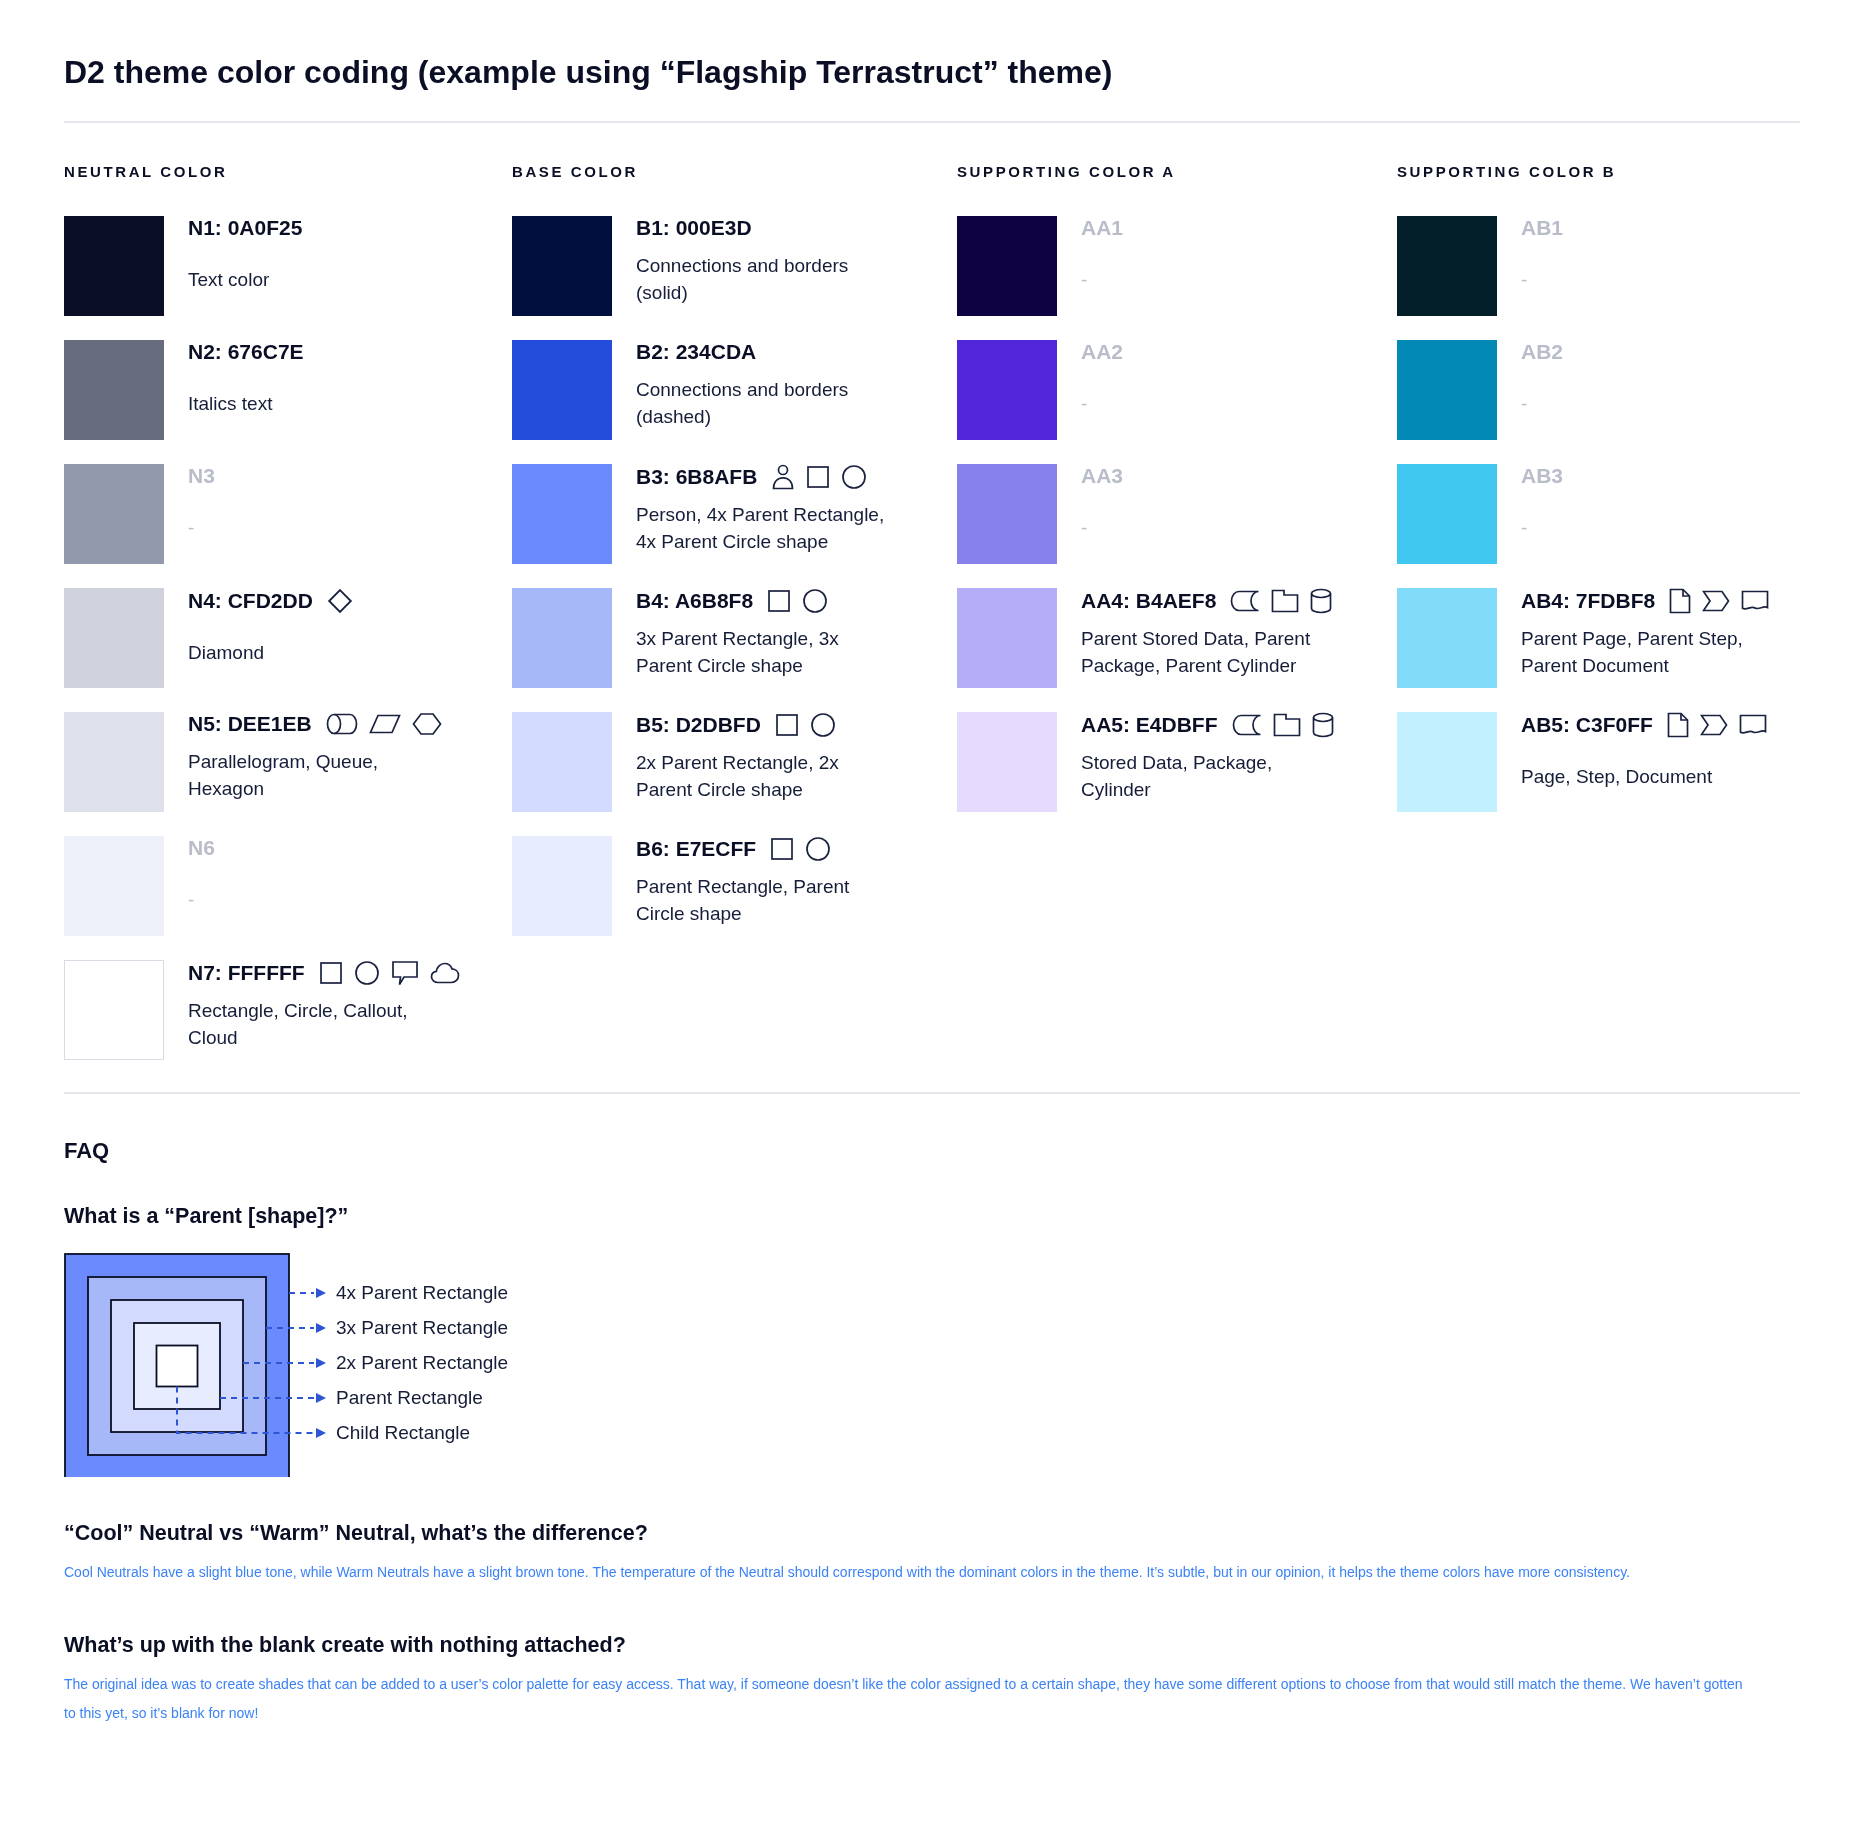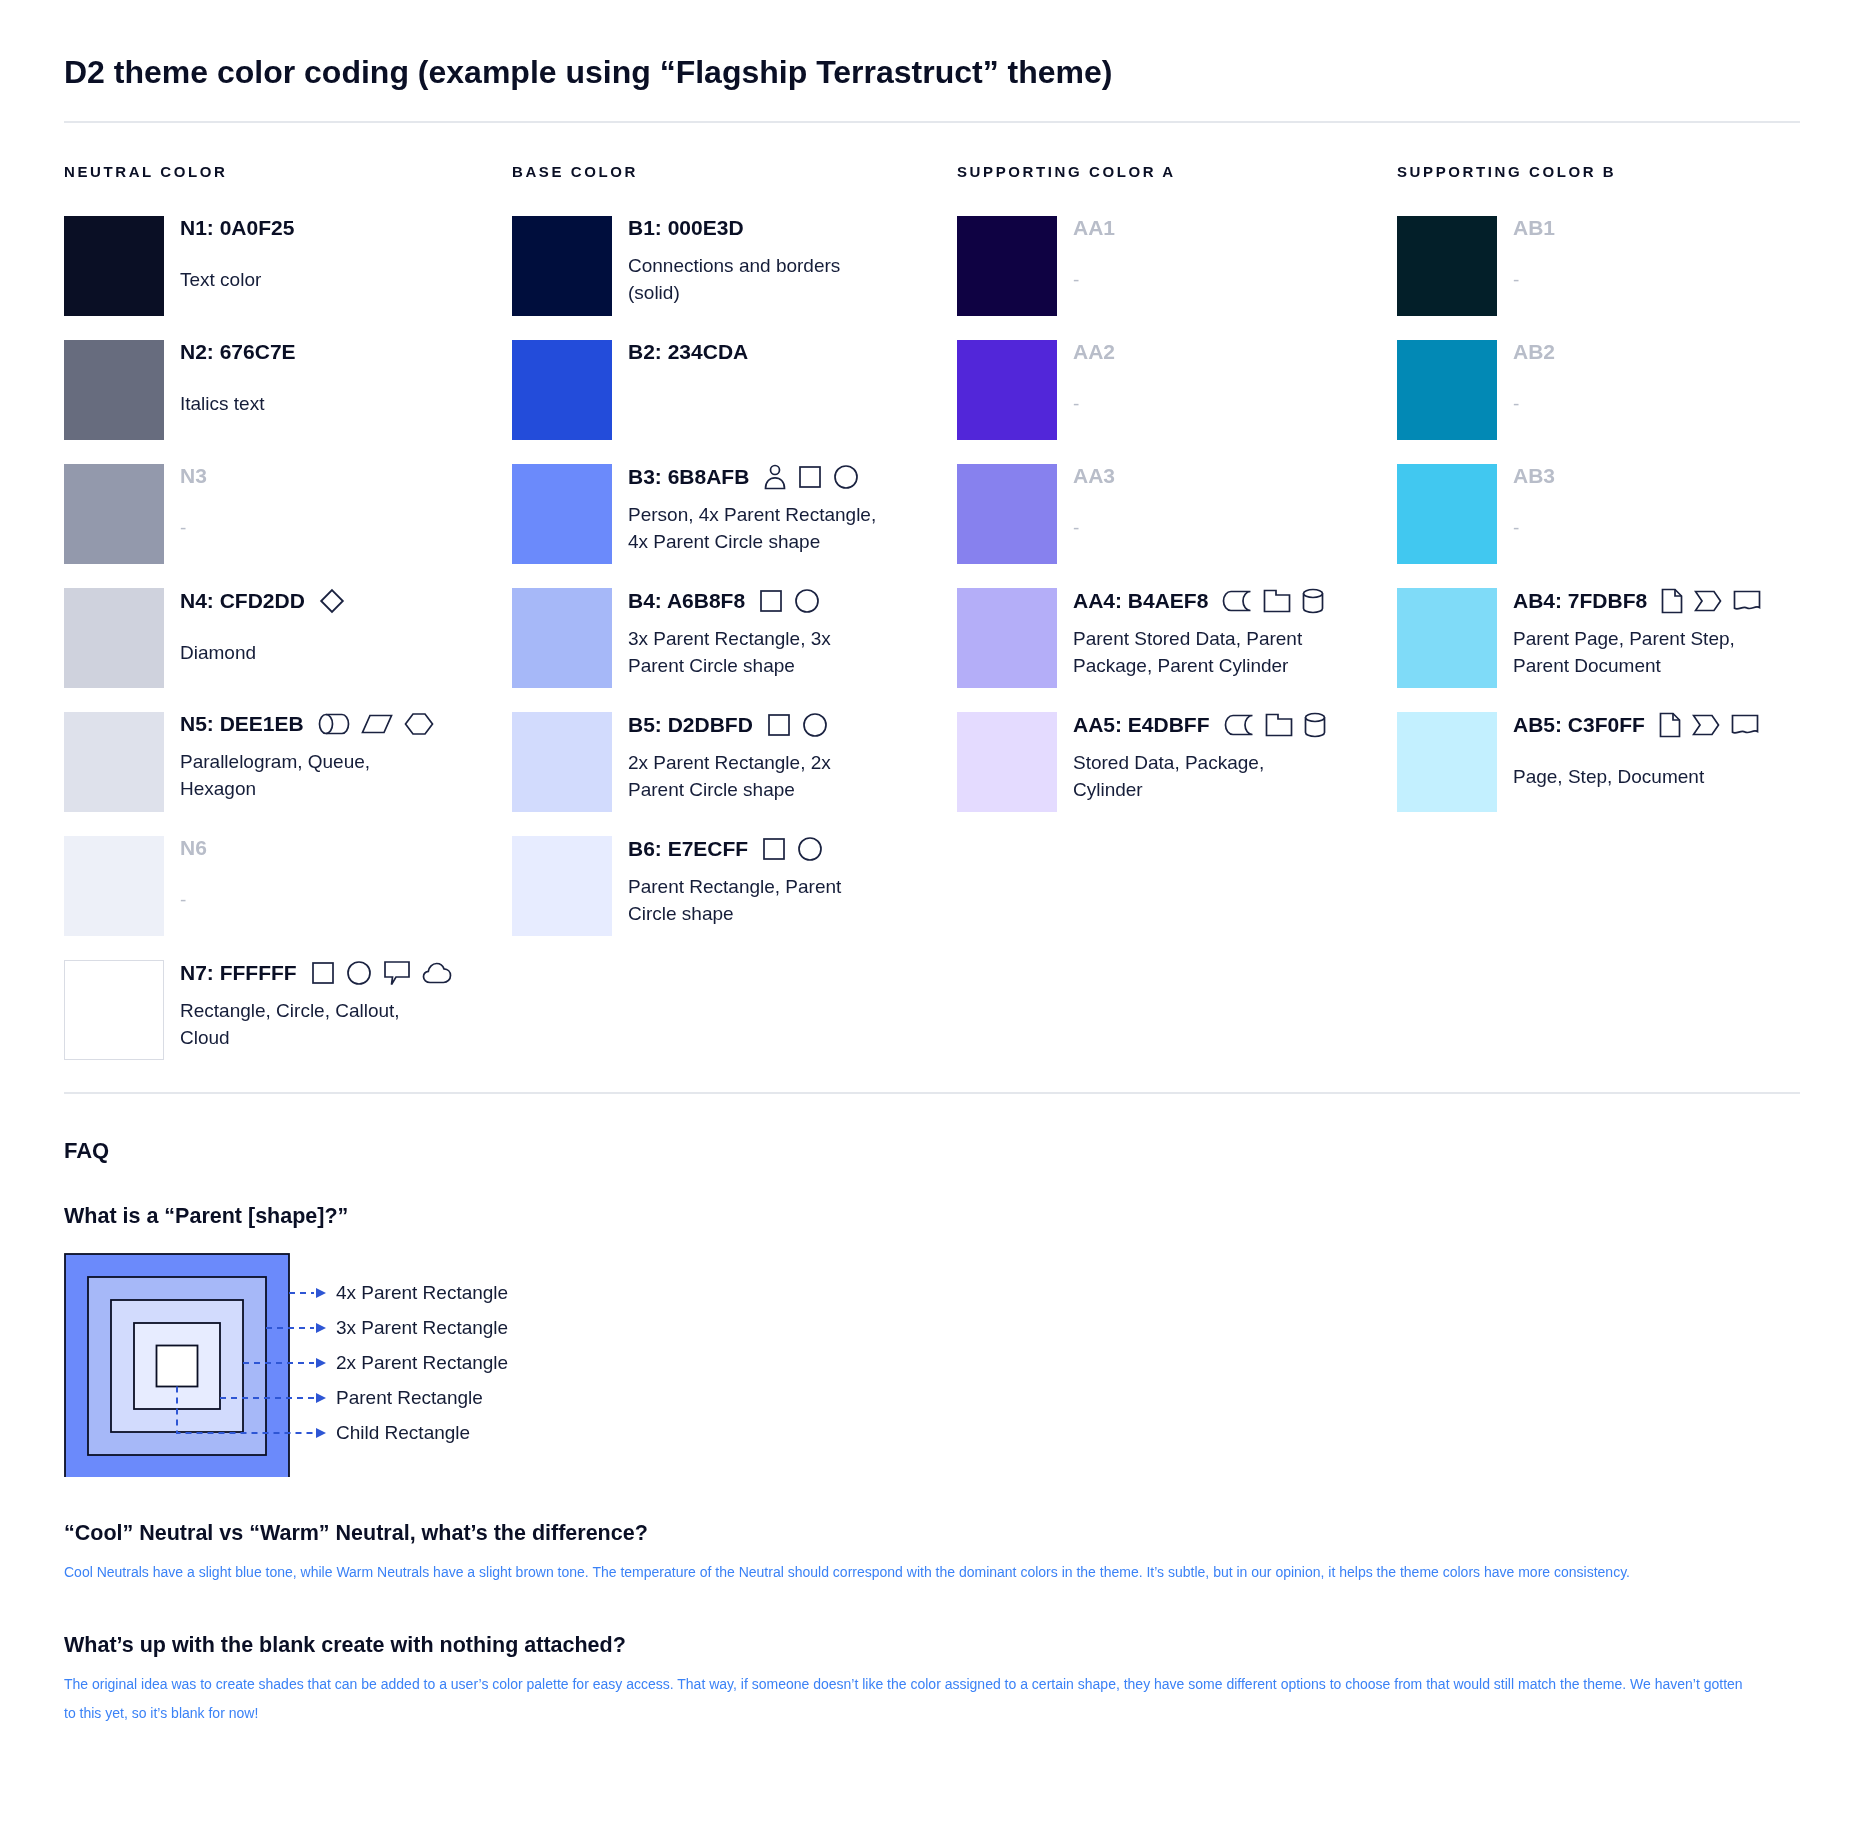--- a/index.html
+++ b/index.html
@@ -15,21 +15,21 @@
   .rule { height:0; border:none; border-top:2px solid #E4E7EC; margin:0; }
 
   .columns { display:grid; grid-template-columns:448px 445px 440px 403px; margin-top:40px; margin-bottom:8px; }
   .col-header {
     font-size:15px; font-weight:bold; letter-spacing:2.6px;
     color:#0A0F25; margin-bottom:36px; text-transform:uppercase;
   }
   .row { display:flex; align-items:flex-start; min-height:124px; }
   .swatch { width:100px; height:100px; flex:none; }
   .swatch.bordered { border:1px solid #D9DCE4; }
-  .info { margin-left:16px; max-width:255px; min-height:100px; display:flex; flex-direction:column; }
+  .info { margin-left:24px; max-width:255px; min-height:100px; display:flex; flex-direction:column; }
   .label-line { display:flex; align-items:center; gap:14px; }
   .label { font-size:21px; font-weight:bold; white-space:nowrap; color:#0A0F25; }
   .icons { display:flex; align-items:center; gap:11px; }
   .icons svg { display:block; stroke:#1A2240; fill:none; stroke-width:1.7; }
   .desc { font-size:19px; line-height:27px; color:#151D39; flex:1; display:flex; flex-direction:column; justify-content:center; margin-top:2px; }
   .row.muted .label, .row.muted .desc { color:#B8BDC9; }
 
   .faq h2 { font-size:22px; font-weight:bold; margin:44px 0 0 0; color:#0A0F25; }
   .faq h3 { font-size:21.5px; font-weight:bold; margin:40px 0 0 0; color:#0A0F25; }
   .faq h3.q2 { margin-top:44px; }
@@ -173,20 +173,21 @@
             </div>
             <div class="desc">Connections and borders (solid)</div>
           </div>
         </div>
         <div class="row">
           <div class="swatch" style="background: rgb(35, 76, 218);"></div>
           <div class="info">
             <div class="label-line">
               <span class="label">B2: 234CDA</span>
             </div>
+            <div class="desc">Connections and borders (dashed)</div>
           </div>
         </div>
         <div class="row">
           <div class="swatch" style="background: rgb(107, 138, 251);"></div>
           <div class="info">
             <div class="label-line">
               <span class="label">B3: 6B8AFB</span>
               <span class="icons">
                 <span>
                   <svg width="24" height="26" viewBox="0 0 24 26" xmlns="http://www.w3.org/2000/svg">

